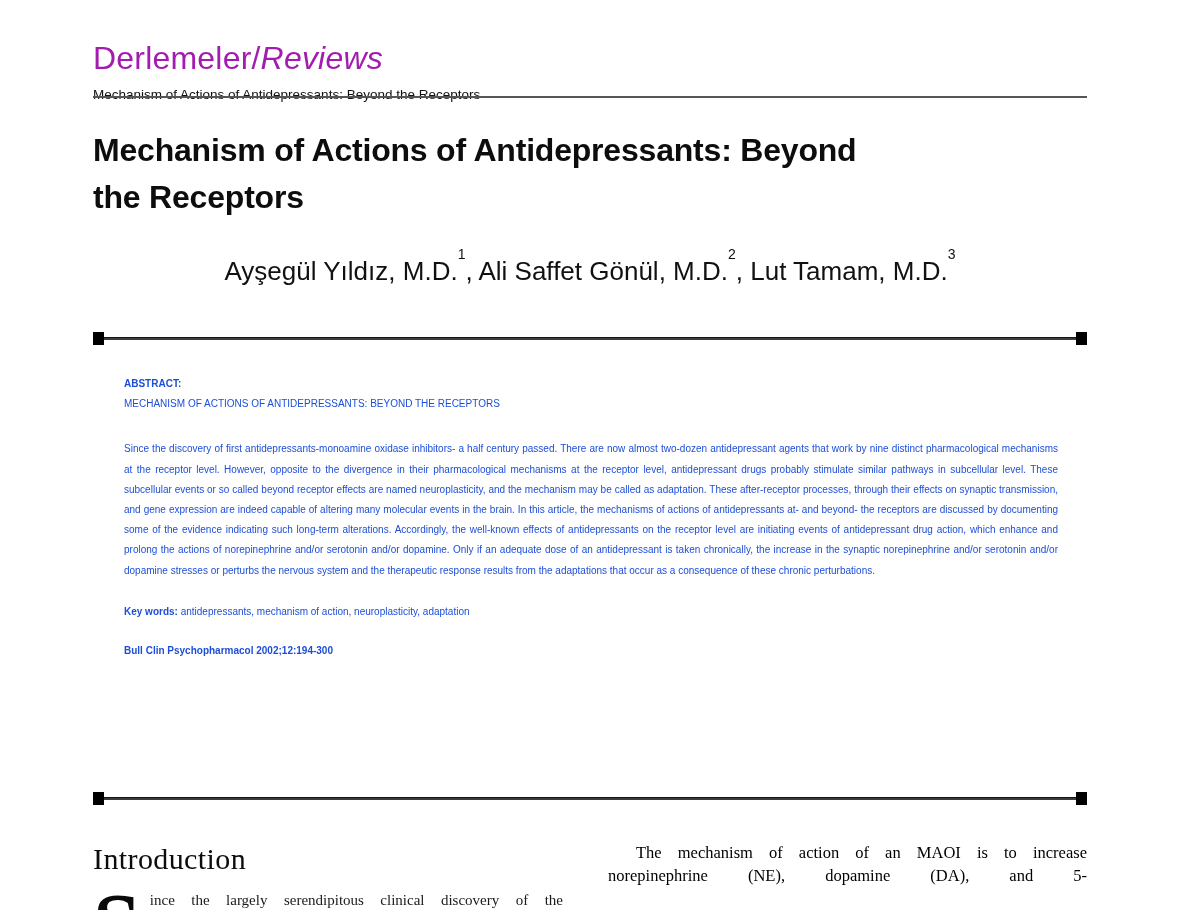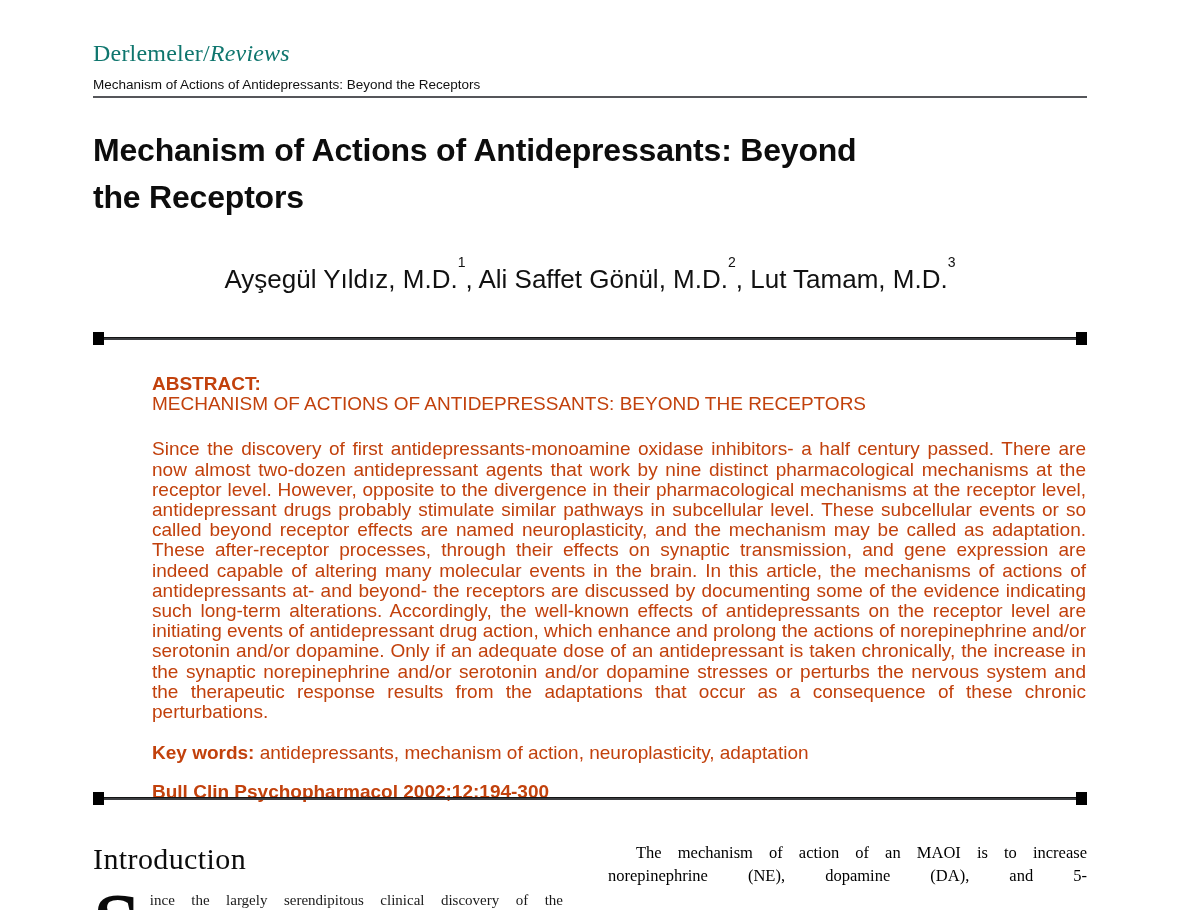--- a/index.html
+++ b/index.html
@@ -8,52 +8,52 @@
     background: #ffffff;
     color: #141414;
     font-family: "Liberation Sans", sans-serif;
     overflow: hidden;
     position: relative;
   }
   .page { position: absolute; inset: 0; width: 1200px; height: 910px; background:#fff; }
 
   
   .header { position: absolute; left: 93px; top: 40px; width: 994px; }
-  .journal-line { font-size: 24px; letter-spacing: 0.2px; color:#0f766e;font-family:Liberation Serif, serif; }
+  .journal-line { font-size: 32px; letter-spacing: 0.2px; color:#a21caf; }
   .journal-line .italic { font-style: italic; }
   .running-title { font-size: 13.5px; margin-top: 10px; color:#111; }
   .header-rule { position: absolute; left: 93px; top: 96px; width: 994px; height: 2px; background: #55565a; }
 
   
   .article-title {
     position: absolute; left: 93px; top: 127px; width: 994px;
     text-align: left; font-size: 32px; font-weight: 700;
     line-height: 47px; letter-spacing: -0.2px; color:#0d0d0d;
   }
 
   
   .authors {
-    position: absolute; left: 93px; top: 264px; width: 994px;
+    position: absolute; left: 93px; top: 256px; width: 994px;
     text-align: center; font-size: 26px; color:#111; white-space: nowrap;
   }
   .authors sup { font-size: 14px; position: relative; top: -11px; }
 
   
   .divider { position: absolute; left: 93px; width: 994px; height: 13px; }
   .divider-1 { top: 332px; }
   .divider-2 { top: 792px; }
   .divider .line { position: absolute; left: 4px; right: 4px; top: 5px; height: 3px; background: #3c3d40; border-top: 1px solid #141414; }
   .divider .sq { position: absolute; top: 0; width: 11px; height: 13px; background: #000; }
   .divider .sq.left { left: 0; }
   .divider .sq.right { right: 0; }
 
   
   .abstract {
     position: absolute; left: 124px; top: 374px; width: 934px;
-    font-size: 19px; line-height: 20.2px; color:#c2410c;margin-left:28px;
+    font-size: 10px; line-height: 20.2px; color:#1d4ed8;
   }
   .abstract-label { font-weight: 700; }
   .abstract-heading { font-weight: 400; }
   .abstract-body { margin-top: 25px; text-align: justify; }
   .keywords { margin-top: 21px; }
   .keywords .kw-label { font-weight: 700; }
   .citation { margin-top: 19px; font-weight: 700; }
 
   
   .col-left {

